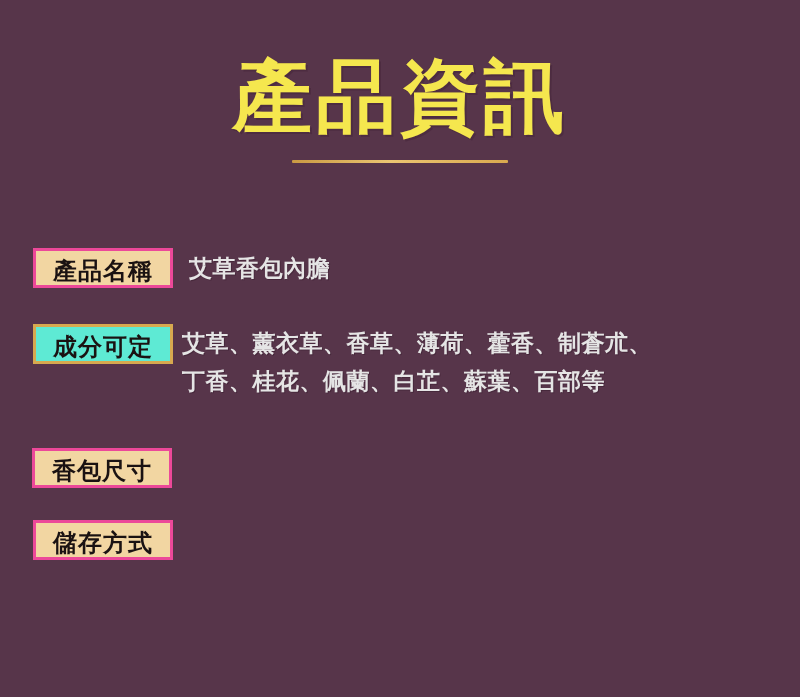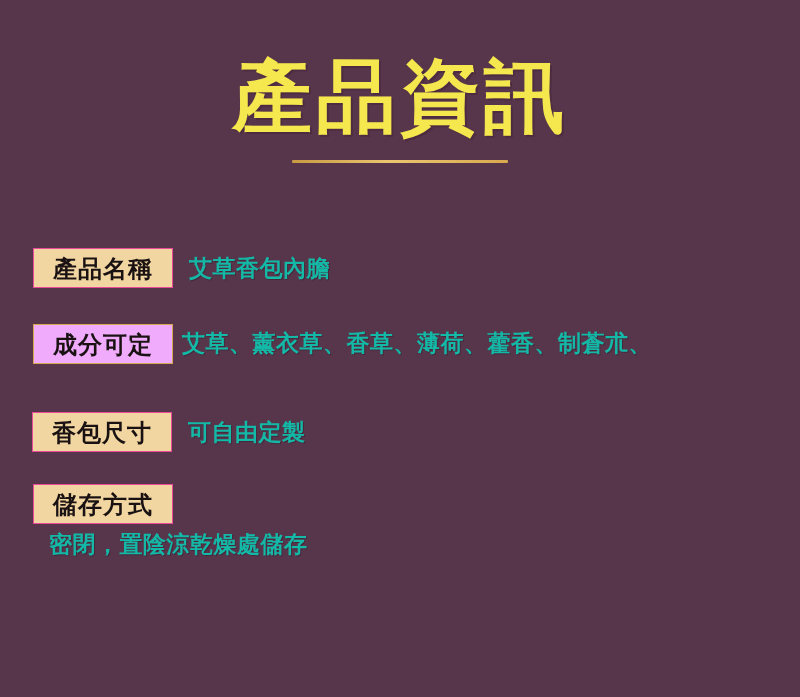--- a/index.html
+++ b/index.html
@@ -75,31 +75,31 @@
     flex: 0 0 auto;
     width: 140px;
     height: 40px;
     line-height: 40px;
     text-align: center;
     font-size: 24px;
     font-weight: 700;
     color: #1A1212;
     letter-spacing: 1px;
     background: #F2D6A2;
-    border: 1px solid #ec4899;
+    border: 3px solid #ec4899;
     box-sizing: border-box;
   }
   .label-chip.gold {
-    background: #f0abfc;
+    background: #5eead4;
     border-color: #D7A94F;
   }
 
   .value-text {
     flex: 1 1 auto;
-    color: #14b8a6;
+    color: #e5e5e5;
     font-size: 23px;
     font-weight: 700;
     letter-spacing: 0.5px;
     line-height: 40px;
     padding-left: 16px;
     text-shadow: 1px 1px 0 rgba(50,25,42,0.45);
   }
   .value-text.multiline {
     line-height: 38px;
     padding-left: 9px;
@@ -122,27 +122,26 @@
 
     <div class="info-row row-name">
       <div class="label-chip">產品名稱</div>
       <div class="value-text">艾草香包內膽</div>
     </div>
 
     <div class="info-row row-ingredient">
       <div class="label-chip gold">成分可定</div>
       <div class="value-text multiline">
         <span class="value-line">艾草、薰衣草、香草、薄荷、藿香、制蒼朮、</span>
+        <span class="value-line">丁香、桂花、佩蘭、白芷、蘇葉、百部等</span>
       </div>
     </div>
 
     <div class="info-row row-size">
       <div class="label-chip">香包尺寸</div>
-      <div class="value-text">可自由定製</div>
     </div>
 
     <div class="info-row row-storage">
       <div class="label-chip">儲存方式</div>
-      <div class="value-text">密閉，置陰涼乾燥處儲存</div>
     </div>
 
   </div>
 </div>
 
 </body></html>

